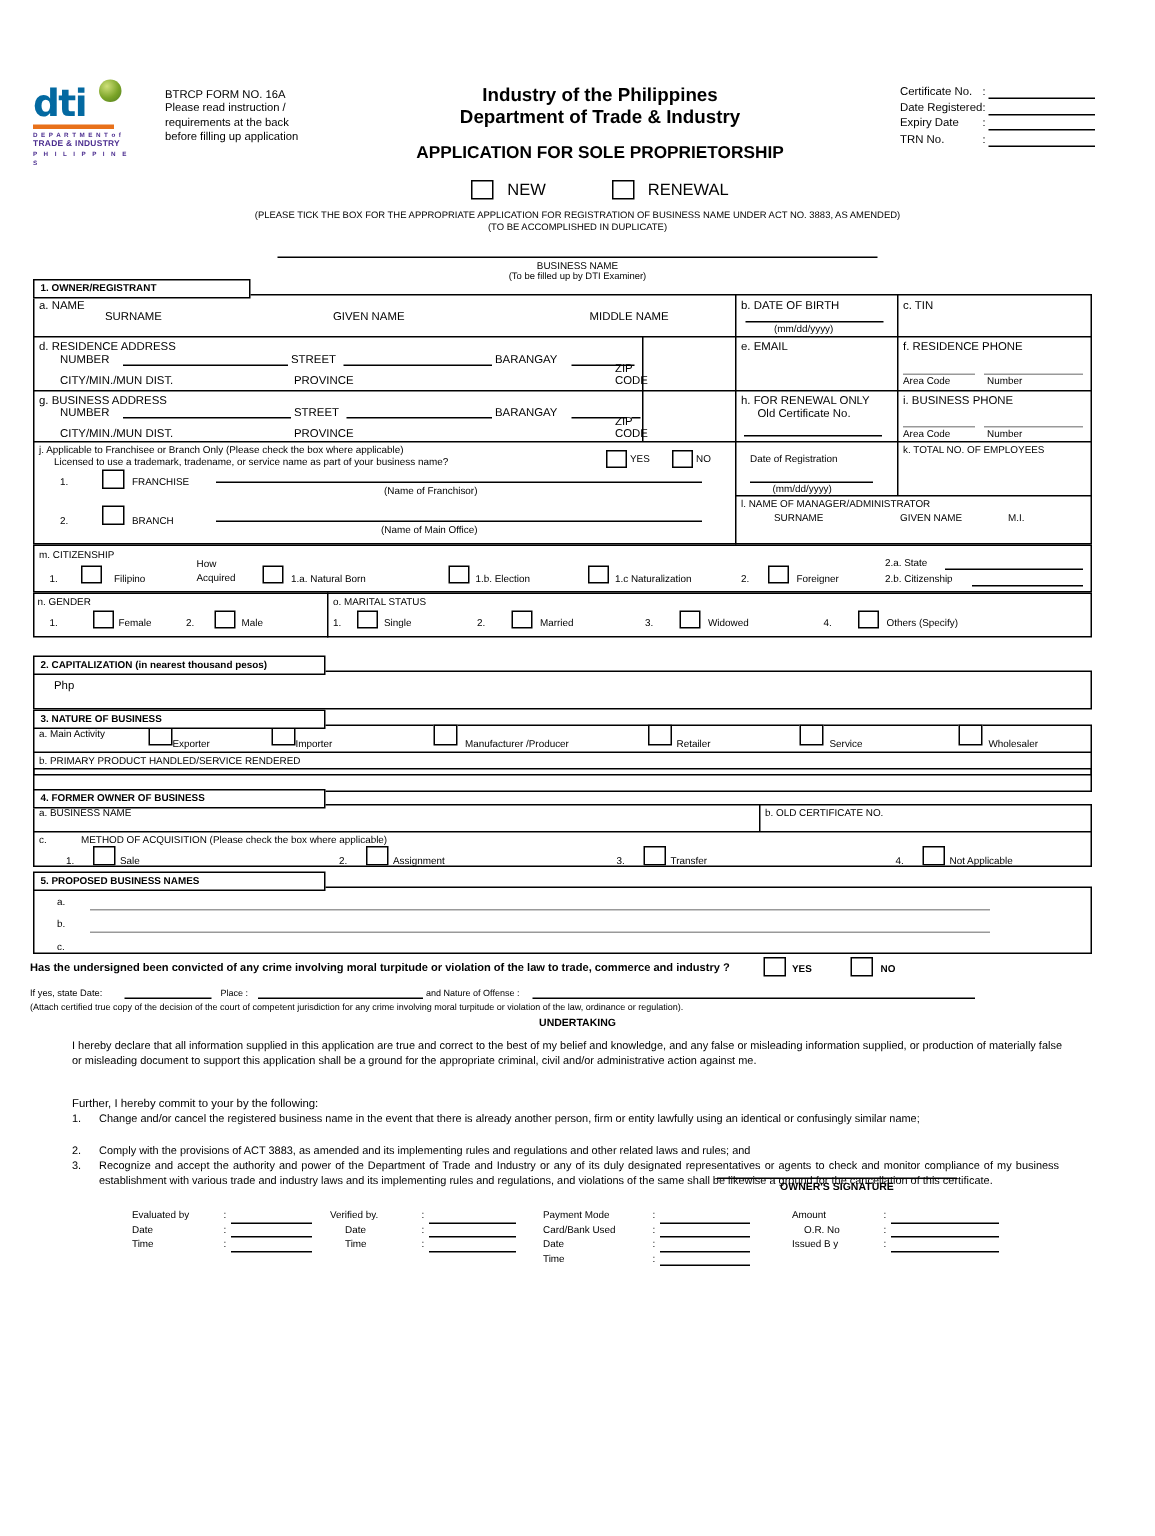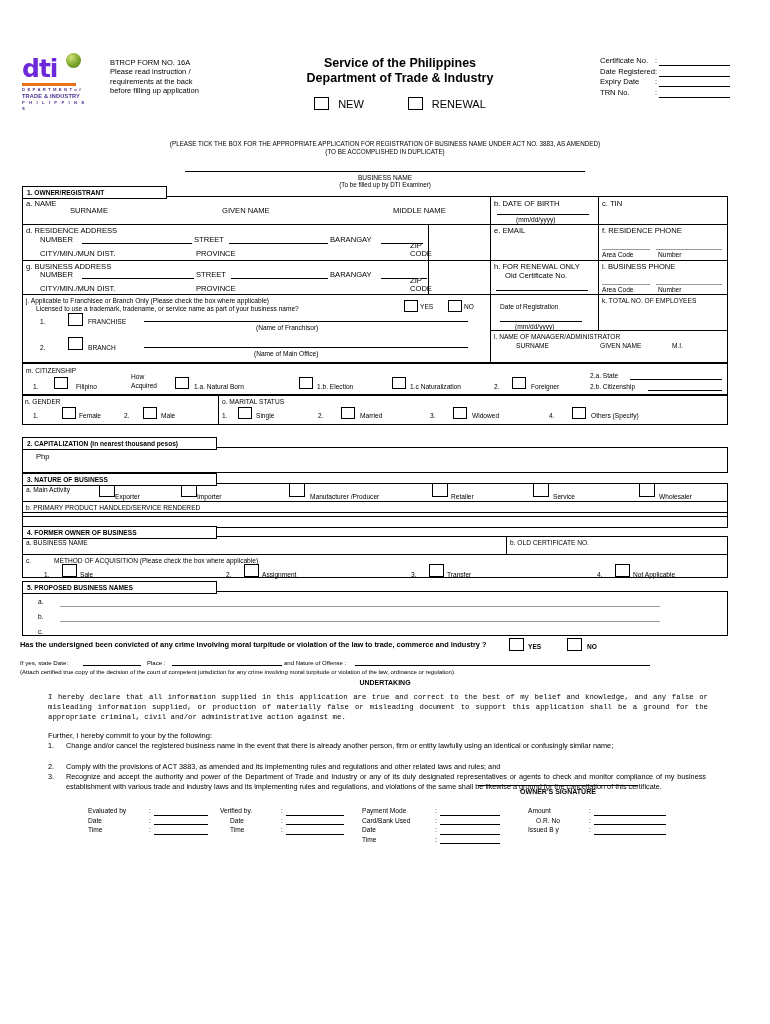--- a/index.html
+++ b/index.html
@@ -2,21 +2,21 @@
 <html><head>
 <meta charset="utf-8">
 <style>
   html,body{margin:0;padding:0;background:#fff;}
   body{width:770px;height:1024px;font-family:"Liberation Sans",sans-serif;color:#000;position:relative;}
   .page{position:relative;width:770px;height:1024px;}
 
   
   .header{position:absolute;left:0;top:48px;width:770px;height:120px;}
   .logo{position:absolute;left:22px;top:8px;width:70px;height:52px;}
-  .logo .mark{font-family:"DejaVu Sans",sans-serif;font-weight:bold;font-size:25px;color:#6d28d9;letter-spacing:-1px;line-height:26px;}
+  .logo .mark{font-family:"DejaVu Sans",sans-serif;font-weight:bold;font-size:25px;color:#0369a1;letter-spacing:-1px;line-height:26px;}
   .logo .globe{position:absolute;left:44px;top:-3px;width:15px;height:15px;border-radius:50%;
       background:radial-gradient(circle at 35% 30%,#cfe07a,#7ba428 55%,#4d7a1e);}
   .logo .bar{width:54px;height:3px;background:#e8711a;margin-top:1px;}
   .logo .sub{font-size:4.2px;font-weight:bold;color:#4b2d8f;letter-spacing:.6px;line-height:6px;margin-top:1px;}
   .logo .sub2{font-size:5.6px;font-weight:bold;color:#4b2d8f;letter-spacing:.2px;line-height:7px;}
   .logo .sub3{font-size:4.2px;font-weight:bold;color:#4b2d8f;letter-spacing:1.6px;line-height:6px;}
 
   .formno{position:absolute;left:110px;top:10px;width:150px;font-size:7.5px;line-height:9.4px;}
   .titleblock{position:absolute;left:230px;top:8px;width:340px;text-align:center;}
   .t1{font-size:12.5px;font-weight:bold;line-height:14.5px;}
@@ -51,21 +51,21 @@
   .lbl.s{font-size:6.6px;}
   .lbl.xs{font-size:6px;}
   .ul{position:absolute;border-bottom:1px solid #000;height:0;}
   .ulg{position:absolute;border-bottom:1px solid #999;height:0;}
   .box{position:absolute;border:1.2px solid #000;background:#fff;}
 
   
   .conv{position:absolute;left:20px;top:640px;font-size:7.4px;font-weight:bold;}
   .ifyes{position:absolute;left:20px;top:659px;font-size:6.2px;}
   .under{position:absolute;left:0;top:679px;width:770px;text-align:center;font-size:7px;font-weight:bold;}
-  .decl{position:absolute;left:48px;top:692px;width:660px;font-size:7.3px;line-height:10.2px;text-align:justify;font-family:Liberation Mono, monospace;}
+  .decl{position:absolute;left:48px;top:692px;width:660px;font-size:7.3px;line-height:10.2px;text-align:justify;}
   .lst{position:absolute;font-size:7.3px;line-height:10.2px;}
   .sig{position:absolute;left:478px;top:784px;width:160px;text-align:center;}
   .sig .ln{border-bottom:1px solid #000;height:1px;}
   .sig .cap{font-size:7px;font-weight:bold;margin-top:2px;}
 
   .foot{position:absolute;top:806px;font-size:6.6px;line-height:9.6px;}
   .foot .r{display:flex;align-items:flex-end;height:9.6px;}
   .foot .k{white-space:nowrap;}
   .foot .c{width:8px;text-align:center;}
   .foot .v{border-bottom:1px solid #000;height:8px;}
@@ -87,22 +87,23 @@
     </div>
 
     <div class="formno">
       <div>BTRCP FORM NO. 16A</div>
       <div>Please read instruction /</div>
       <div>requirements at the back</div>
       <div>before filling up application</div>
     </div>
 
     <div class="titleblock">
-      <div class="t1">Service of  the  Philippines</div>
+      <div class="t1">Industry of  the  Philippines</div>
       <div class="t1">Department of Trade &amp; Industry</div>
+      <div class="t2">APPLICATION FOR SOLE PROPRIETORSHIP</div>
       <div class="tickrow">
         <div class="ti">
           <span class="cb big"></span>
           <span>NEW</span>
         </div>
         <div class="ti">
           <span class="cb big"></span>
           <span>RENEWAL</span>
         </div>
       </div>

